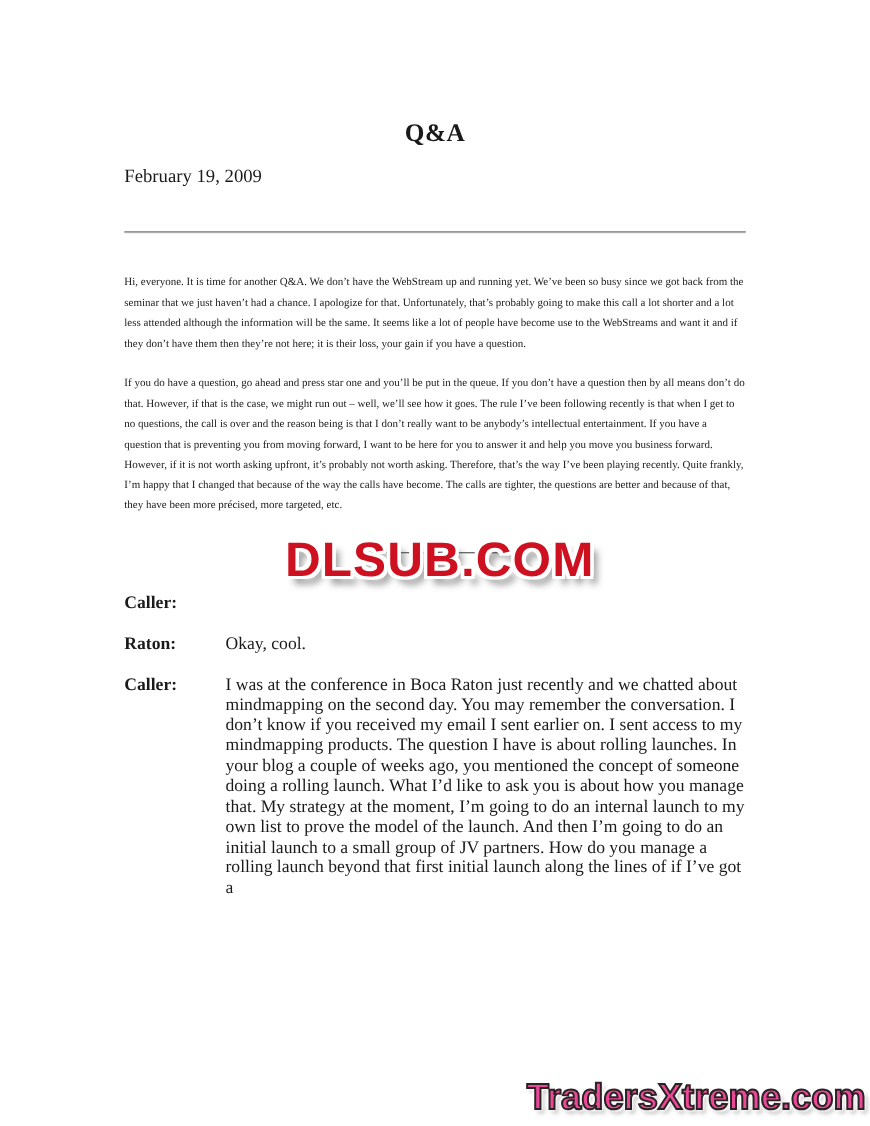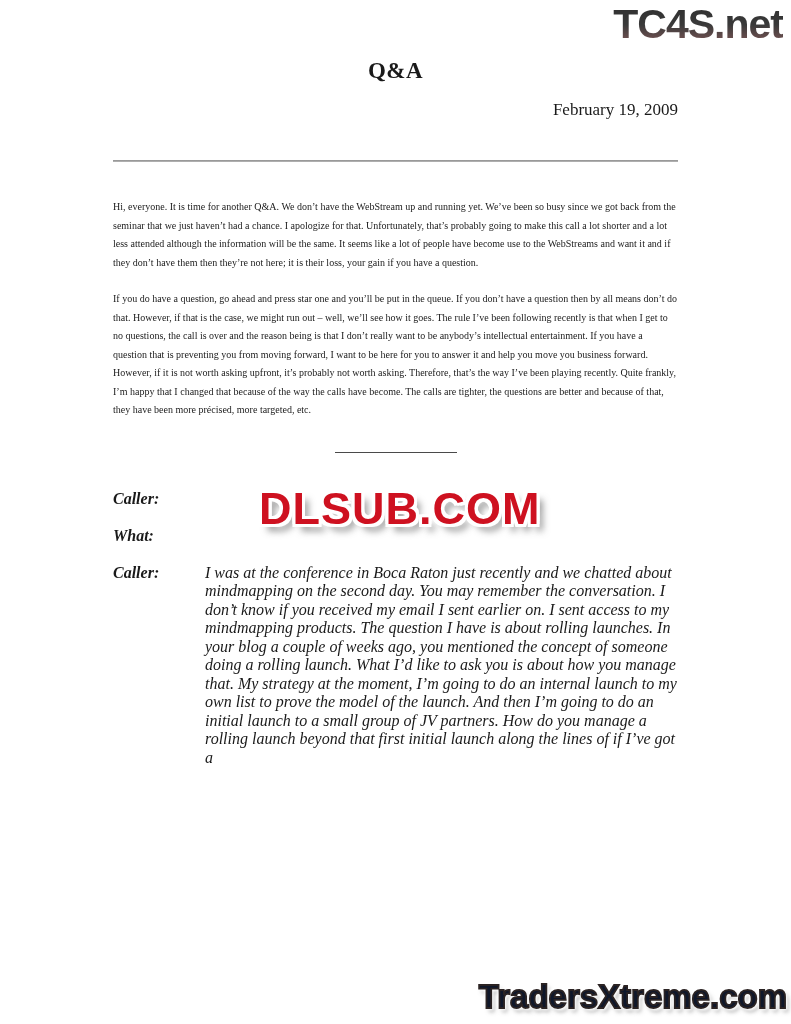--- a/index.html
+++ b/index.html
@@ -27,30 +27,30 @@
     background-clip: text;
     color: transparent;
   }
 
   
   .doc {
     position: absolute;
     left: 113px;
     top: 0;
     width: 565px;
-    padding-top: 58px;
+    padding-top: 108px;
   }
   .doc-title {
     text-align: center;
     font-size: 23px;
     font-weight: bold;
     letter-spacing: 0.5px;
   }
   .doc-date {
-    text-align: right;
+    text-align: left;
     font-size: 17px;
     margin-top: 16px;
   }
   .rule {
     height: 2px;
     margin-top: 40px;
     background: linear-gradient(180deg, #8f8f8f 0%, #b9b9b9 100%);
   }
   .para {
     font-size: 10px;
@@ -58,21 +58,21 @@
     margin-top: 18px;
     text-align: left;
   }
   .para.first { margin-top: 36px; }
   .sep {
     width: 122px;
     height: 1px;
     background: #4a4a4a;
     margin: 32px auto 0 auto;
   }
-  .dialogue { margin-top: 37px; font-style: italic; }
+  .dialogue { margin-top: 37px; }
   .drow {
     display: grid;
     grid-template-columns: 92px 1fr;
     margin-top: 18.5px;
   }
   .drow:first-child { margin-top: 0; }
   .speaker {
     font-weight: bold;
     font-size: 16px;
     line-height: 18.5px;
@@ -105,34 +105,33 @@
 
   
   .wm-traders {
     position: absolute;
     right: 4px;
     top: 977px;
     font-family: "Liberation Sans", sans-serif;
     font-weight: bold;
     font-size: 33px;
     line-height: 40px;
-    color: #0f172a;
+    color: #ec4899;
     -webkit-text-stroke: 1.8px #2b2323;
     text-shadow:
       0 0 3px #ffffff, 0 0 5px #ffffff,
       -2px -2px 3px #ffffff, 2px 2px 3px #ffffff,
       3px 4px 4px rgba(90,90,90,0.5);
   }
 </style>
 </head>
 <body>
 
 <div class="page">
 
-  <div class="wm-tc4s">TC4S.net</div>
 
   <div class="doc">
 
     <div class="doc-title">Q&amp;A</div>
 
     <div class="doc-date">February 19, 2009</div>
 
     <div class="rule"></div>
 
     <p class="para first">Hi, everyone. It is time for another Q&amp;A. We don’t have the WebStream up and running yet. We’ve been so busy since we got back from the seminar that we just haven’t had a chance. I apologize for that. Unfortunately, that’s probably going to make this call a lot shorter and a lot less attended although the information will be the same. It seems like a lot of people have become use to the WebStreams and want it and if they don’t have them then they’re not here; it is their loss, your gain if you have a question.</p>
@@ -142,21 +141,22 @@
 
     <div class="sep"></div>
 
     <div class="dialogue">
 
       <div class="drow">
         <div class="speaker">Caller:</div>
       </div>
 
       <div class="drow">
-        <div class="speaker">What:</div>
+        <div class="speaker">Raton:</div>
+        <div class="dtext">Okay, cool.</div>
       </div>
 
       <div class="drow">
         <div class="speaker">Caller:</div>
         <div class="dtext">I was at the conference in Boca Raton just recently and we chatted about mindmapping on the second day. You may remember the conversation. I don’t know if you received my email I sent earlier on. I sent access to my mindmapping products. The question I have is about rolling launches. In your blog a couple of weeks ago, you mentioned the concept of someone doing a rolling launch. What I’d like to ask you is about how you manage that. My strategy at the moment, I’m going to do an internal launch to my own list to prove the model of the launch. And then I’m going to do an initial launch to a small group of JV partners. How do you manage a rolling launch beyond that first initial launch along the lines of if I’ve got a</div>
       </div>
 
     </div>
   </div>
 

